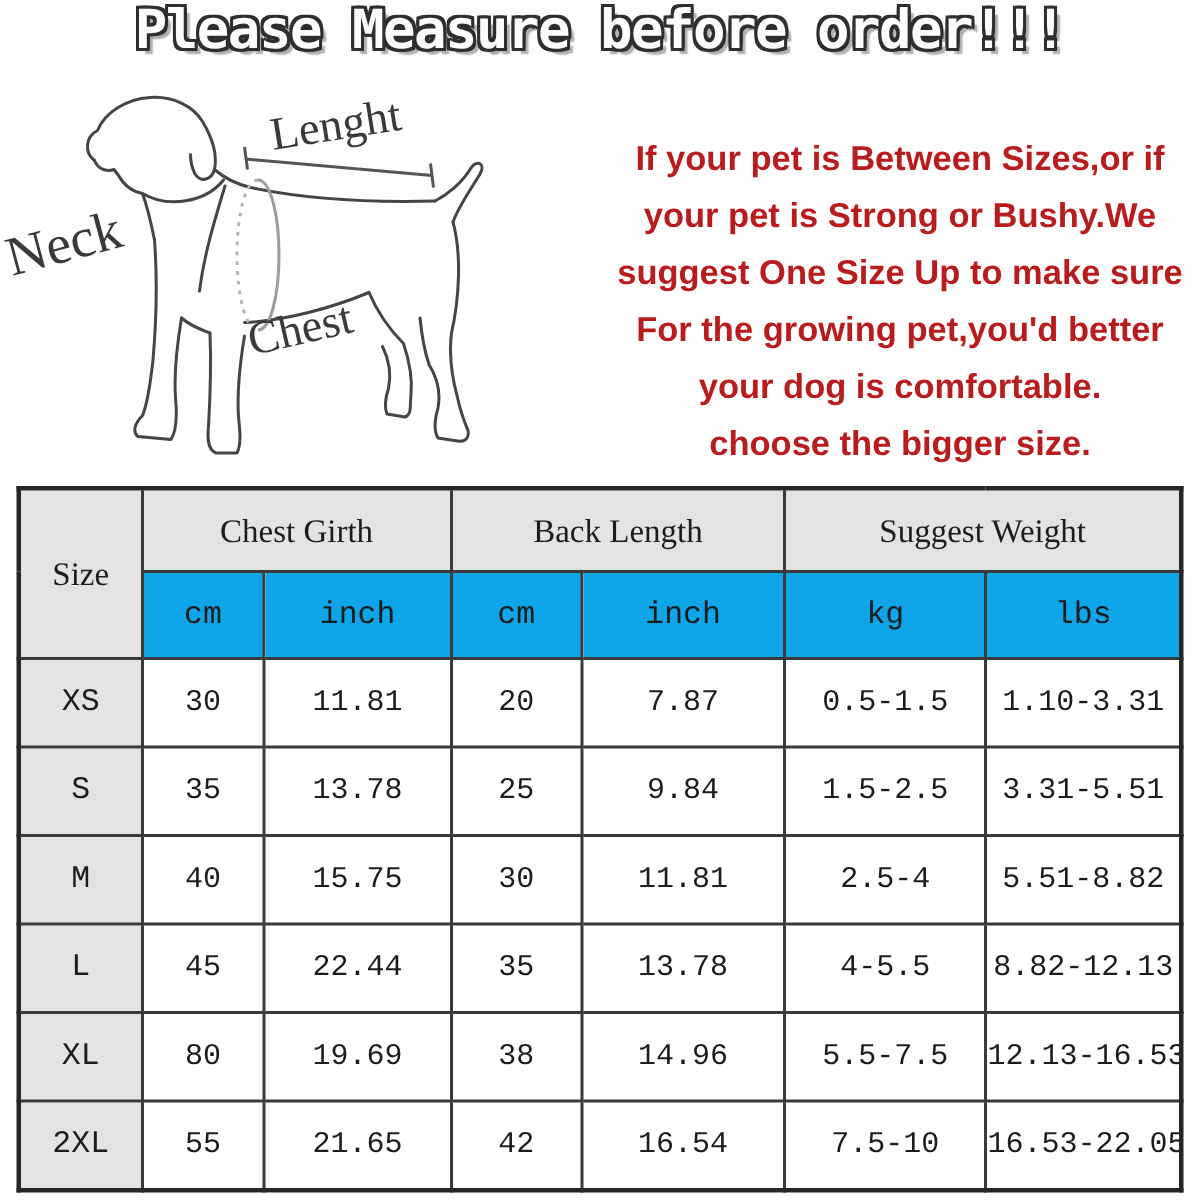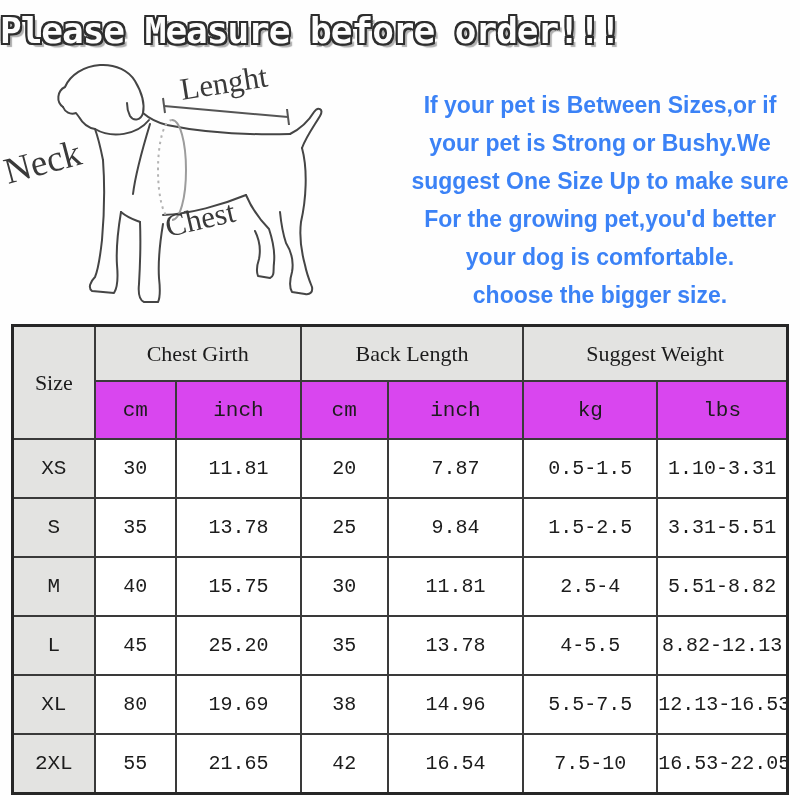--- a/index.html
+++ b/index.html
@@ -7,22 +7,22 @@
     width: 800px; height: 800px;
     background: #fefefe;
     position: relative;
     overflow: hidden;
     font-family: "Liberation Sans", sans-serif;
     color: #1c1c1c;
   }
 
   
   .title {
-    position: absolute; top: 10px; left: 0; width: 100%;
-    text-align: left;
+    position: absolute; top: 0; left: 0; width: 100%;
+    text-align: center;
     font-family: "DejaVu Sans Mono", monospace;
     font-weight: bold;
     font-size: 36px;
     letter-spacing: -1px;
     color: #fdfdfd;
     text-shadow:
       -2px -2px 0 #2e2e2e, 2px -2px 0 #2e2e2e,
       -2px 2px 0 #2e2e2e, 2px 2px 0 #2e2e2e,
       -2px 0 0 #2e2e2e, 2px 0 0 #2e2e2e,
       0 -2px 0 #2e2e2e, 0 2px 0 #2e2e2e,
@@ -40,21 +40,21 @@
     fill: #3a3a3a;
   }
 
   
   .notice {
     position: absolute; top: 86px; left: 402px; width: 396px;
     text-align: center;
     font-weight: bold;
     font-size: 23px;
     line-height: 38px;
-    color: #3b82f6;
+    color: #b91c1c;
   }
   .notice .line { white-space: nowrap; }
 
   
   table.size-table {
     position: absolute; top: 324px; left: 11px;
     width: 778px;
     border-collapse: collapse;
     table-layout: fixed;
     font-family: "Liberation Mono", monospace;
@@ -63,21 +63,21 @@
   .size-table th, .size-table td {
     border: 2px solid #3a3a3a;
     text-align: center;
     vertical-align: middle;
     font-weight: normal;
     padding: 0;
     overflow: hidden;
     white-space: nowrap;
   }
   .size-table tr.h1 th { height: 53px; font-size: 22px; background: #e3e3e1; font-family: Liberation Serif, serif; }
-  .size-table tr.h2 th { height: 56px; font-size: 21px; background: #d946ef; margin-top: 36px; }
+  .size-table tr.h2 th { height: 56px; font-size: 21px; background: #0ea5e9; margin-top: 36px; }
   .size-table th.corner { background: #e3e3e1; font-size: 22px; }
   .size-table tbody td { height: 57px; font-size: 20px; background: #ffffff; margin-left: 22px; }
   .size-table tbody td.size-cell { background: #e3e3e1; font-size: 21px; }
 </style>
 </head>
 <body>
 
 <div class="title">Please Measure before order!!!</div>
 
 <svg class="diagram" viewBox="0 0 400 255">
@@ -184,21 +184,21 @@
       <td>40</td>
       <td>15.75</td>
       <td>30</td>
       <td>11.81</td>
       <td>2.5-4</td>
       <td>5.51-8.82</td>
     </tr>
     <tr>
       <td class="size-cell">L</td>
       <td>45</td>
-      <td>25.20</td>
+      <td>22.44</td>
       <td>35</td>
       <td>13.78</td>
       <td>4-5.5</td>
       <td>8.82-12.13</td>
     </tr>
     <tr>
       <td class="size-cell">XL</td>
       <td>80</td>
       <td>19.69</td>
       <td>38</td>

